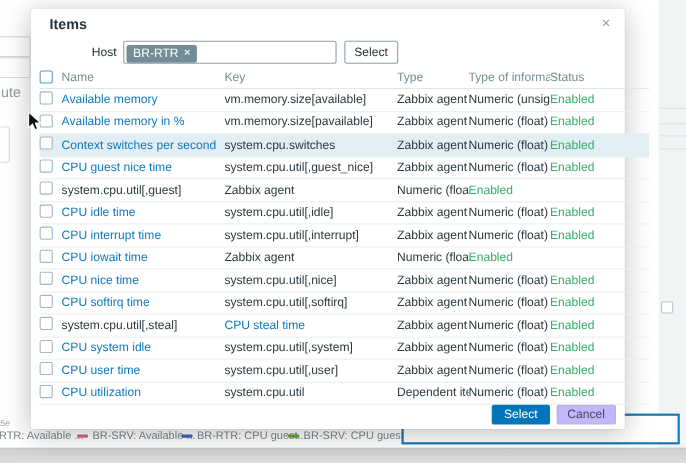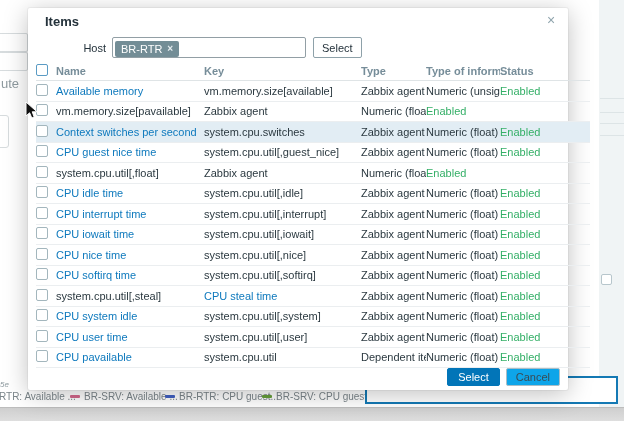--- a/index.html
+++ b/index.html
@@ -42,34 +42,34 @@
   .chip-x { color:#e6eef1; font-size:10px; font-weight:bold; cursor:pointer; line-height:10px; }
   .host-select-btn { position:absolute; left:285px; top:0; height:21px; padding:0 8px;
                      background:#fff; border:1px solid #8ea1a9; border-radius:2px;
                      font-size:11px; color:#24323b; cursor:pointer; }
 
   
   .items-table { position:absolute; left:8px; top:54px; width:554px; }
   .trow { display:grid; grid-template-columns:20px 148px 157px 65px 74px 1fr;
           align-items:center; height:20.5px; border-bottom:1px solid #ebeef0; font-size:11px; }
   .trow.head { height:19px; border-bottom:1px solid #dfe4e6; }
-  .trow.head .cell { color:#768d99;font-weight:bold; }
+  .trow.head .cell { color:#768d99; }
   .trow.hl { background:#e2edf4; }
   .cell { overflow:hidden; white-space:nowrap; color:#2b3940; }
   .cell.name a { color:#0e79bd; text-decoration:none; cursor:pointer;text-align:center; }
   .cell.status { color:#34af67; }
   .cb { width:12px; height:12px; border:1px solid #a3b6bd; border-radius:2px; background:#fff;
         cursor:pointer; display:inline-block; }
   .cb.all { border-color:#5a9bc4; }
 
   
   .dlg-footer { position:absolute; right:8px; top:360px; display:flex; gap:6px; }
   .btn-primary { height:18px; padding:0 10px; background:#0275b8; color:#fff; border:1px solid #0275b8;
                  border-radius:2px; font-size:11px; cursor:pointer; }
-  .btn-alt { height:18px; padding:0 9px; background:#0ea5e9; color:#3a4b54; border:1px solid #a9bec7;
+  .btn-alt { height:18px; padding:0 9px; background:#c4b5fd; color:#3a4b54; border:1px solid #a9bec7;
              border-radius:2px; font-size:11px; cursor:pointer; }
 
   
   .cursor { position:absolute; left:25px; top:101px; z-index:50; pointer-events:none; }
 </style>
 </head>
 <body>
 
 <div>
   <div class="bg-frag" style="left:-14px; top:33px; width:42px; height:19px;"></div>
@@ -137,20 +137,21 @@
         <div class="trow">
           <span><span class="cb"></span></span>
           <span class="cell name"><a>Available memory</a></span>
           <span class="cell key">vm.memory.size[available]</span>
           <span class="cell type">Zabbix agent</span>
           <span class="cell info">Numeric (unsigned)</span>
           <span class="cell status">Enabled</span>
         </div>
         <div class="trow">
           <span><span class="cb"></span></span>
+          <span class="cell name"><a>Available memory in %</a></span>
           <span class="cell key">vm.memory.size[pavailable]</span>
           <span class="cell type">Zabbix agent</span>
           <span class="cell info">Numeric (float)</span>
           <span class="cell status">Enabled</span>
         </div>
         <div class="trow hl">
           <span><span class="cb"></span></span>
           <span class="cell name"><a>Context switches per second</a></span>
           <span class="cell key">system.cpu.switches</span>
           <span class="cell type">Zabbix agent</span>
@@ -160,21 +161,21 @@
         <div class="trow">
           <span><span class="cb"></span></span>
           <span class="cell name"><a>CPU guest nice time</a></span>
           <span class="cell key">system.cpu.util[,guest_nice]</span>
           <span class="cell type">Zabbix agent</span>
           <span class="cell info">Numeric (float)</span>
           <span class="cell status">Enabled</span>
         </div>
         <div class="trow">
           <span><span class="cb"></span></span>
-          <span class="cell key">system.cpu.util[,float]</span>
+          <span class="cell key">system.cpu.util[,guest]</span>
           <span class="cell type">Zabbix agent</span>
           <span class="cell info">Numeric (float)</span>
           <span class="cell status">Enabled</span>
         </div>
         <div class="trow">
           <span><span class="cb"></span></span>
           <span class="cell name"><a>CPU idle time</a></span>
           <span class="cell key">system.cpu.util[,idle]</span>
           <span class="cell type">Zabbix agent</span>
           <span class="cell info">Numeric (float)</span>
@@ -184,21 +185,20 @@
           <span><span class="cb"></span></span>
           <span class="cell name"><a>CPU interrupt time</a></span>
           <span class="cell key">system.cpu.util[,interrupt]</span>
           <span class="cell type">Zabbix agent</span>
           <span class="cell info">Numeric (float)</span>
           <span class="cell status">Enabled</span>
         </div>
         <div class="trow">
           <span><span class="cb"></span></span>
           <span class="cell name"><a>CPU iowait time</a></span>
-          <span class="cell key">system.cpu.util[,iowait]</span>
           <span class="cell type">Zabbix agent</span>
           <span class="cell info">Numeric (float)</span>
           <span class="cell status">Enabled</span>
         </div>
         <div class="trow">
           <span><span class="cb"></span></span>
           <span class="cell name"><a>CPU nice time</a></span>
           <span class="cell key">system.cpu.util[,nice]</span>
           <span class="cell type">Zabbix agent</span>
           <span class="cell info">Numeric (float)</span>
@@ -231,21 +231,21 @@
         <div class="trow">
           <span><span class="cb"></span></span>
           <span class="cell name"><a>CPU user time</a></span>
           <span class="cell key">system.cpu.util[,user]</span>
           <span class="cell type">Zabbix agent</span>
           <span class="cell info">Numeric (float)</span>
           <span class="cell status">Enabled</span>
         </div>
         <div class="trow">
           <span><span class="cb"></span></span>
-          <span class="cell name"><a>CPU pavailable</a></span>
+          <span class="cell name"><a>CPU utilization</a></span>
           <span class="cell key">system.cpu.util</span>
           <span class="cell type">Dependent item</span>
           <span class="cell info">Numeric (float)</span>
           <span class="cell status">Enabled</span>
         </div>
       </div>
   </div>
 
   <div class="dlg-footer">
     <button class="btn-primary">Select</button>

